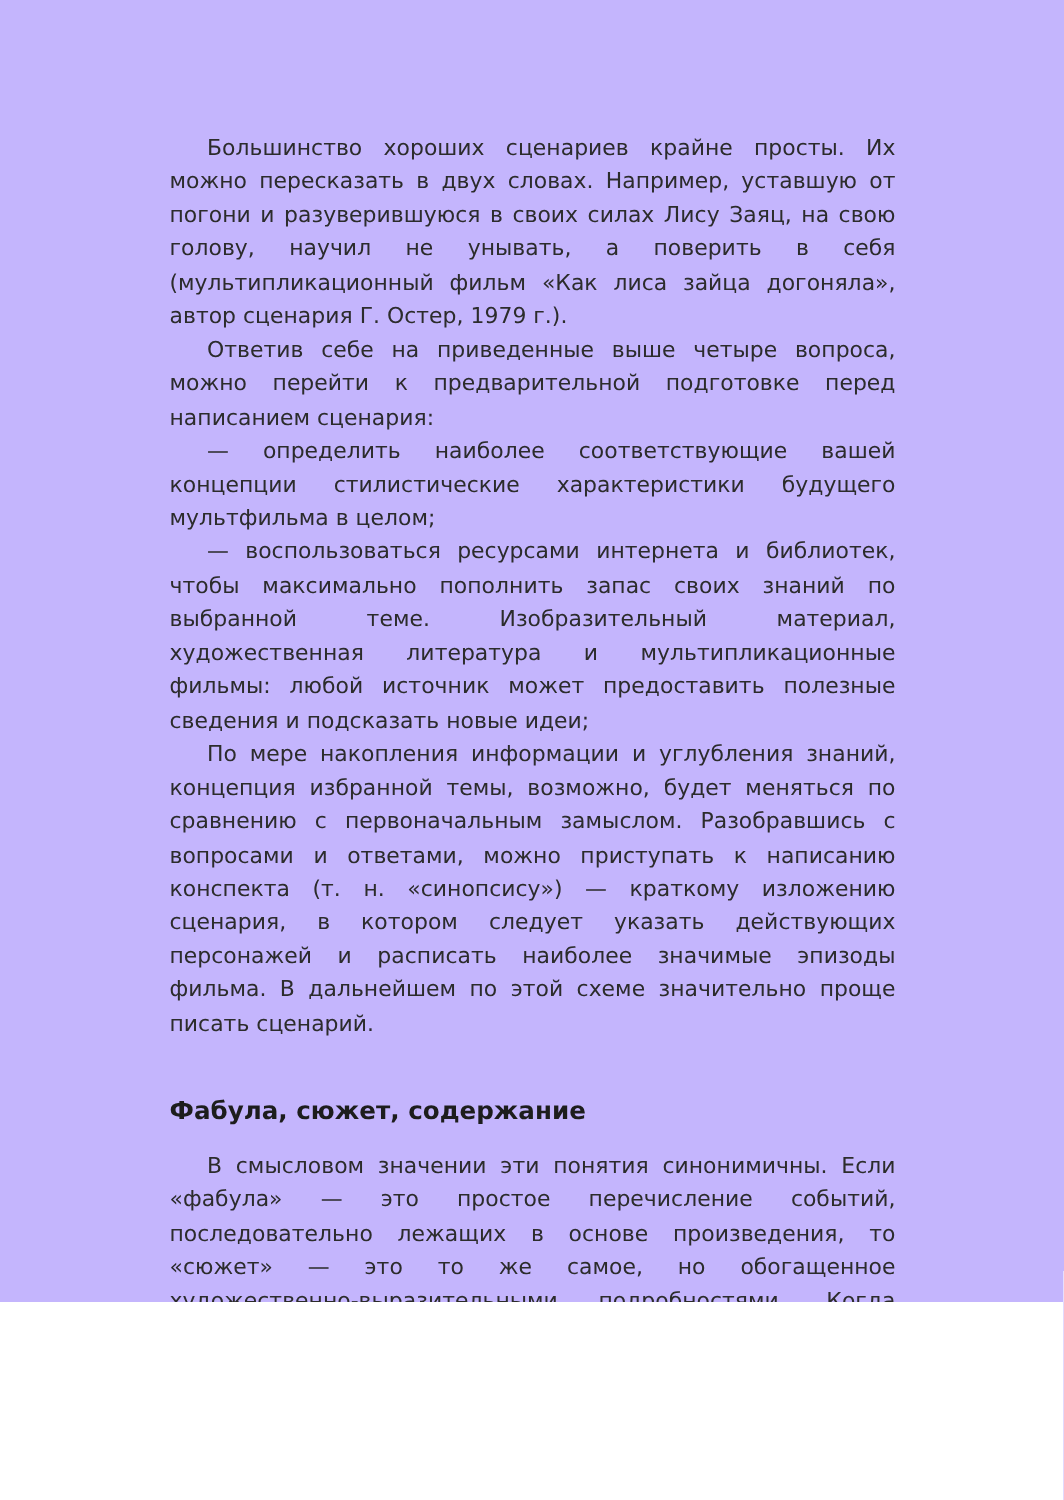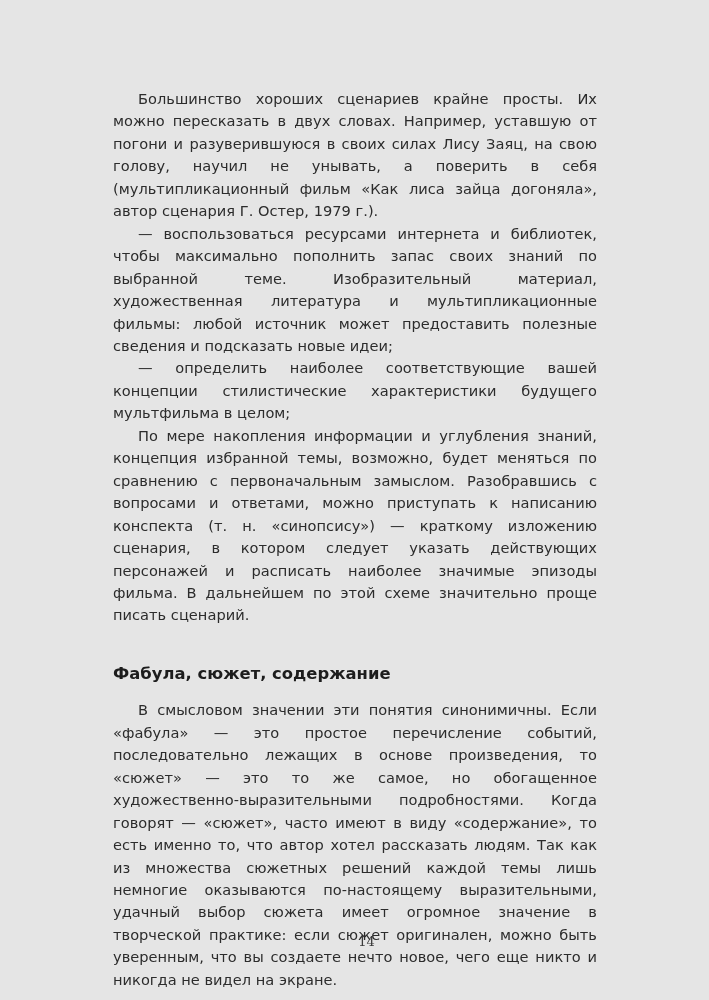--- a/index.html
+++ b/index.html
@@ -4,22 +4,22 @@
 <title>Page 14</title>
 <style>
   html, body {
     margin: 0;
     padding: 0;
     background: #ffffff;
   }
   #page {
     position: relative;
     width: 709px;
-    height: 1000px;
-    background: #e5e5e5;
+    height: 868px;
+    background: #c4b5fd;
     overflow: hidden;
     font-family: "DejaVu Sans", "Liberation Sans", sans-serif;
   }
   #text-column {
     position: absolute;
     left: 113px;
     top: 88px;
     width: 484px;
   }
   .para {
@@ -64,22 +64,23 @@
   }
 </style>
 </head>
 <body>
 
 <div id="page">
 
   <div id="text-column">
 
     <p class="para">Большинство хороших сценариев крайне просты. Их можно пересказать в двух словах. Например, уставшую от погони и разуверившуюся в своих силах Лису Заяц, на свою голову, научил не унывать, а поверить в себя (мультипликационный фильм «Как лиса зайца догоняла», автор сценария Г. Остер, 1979 г.).</p>
+    <p class="para">Ответив себе на приведенные выше четыре вопроса, можно перейти к предварительной подготовке перед написанием сценария:</p>
+    <p class="para dash-item">— определить наиболее соответствующие вашей концепции стилистические характеристики будущего мультфильма в целом;</p>
     <p class="para dash-item">— воспользоваться ресурсами интернета и библиотек, чтобы максимально пополнить запас своих знаний по выбранной теме. Изобразительный материал, художественная литература и мультипликационные фильмы: любой источник может предоставить полезные сведения и подсказать новые идеи;</p>
-    <p class="para dash-item">— определить наиболее соответствующие вашей концепции стилистические характеристики будущего мультфильма в целом;</p>
     <p class="para">По мере накопления информации и углубления знаний, концепция избранной темы, возможно, будет меняться по сравнению с первоначальным замыслом. Разобравшись с вопросами и ответами, можно приступать к написанию конспекта (т. н. «синопсису») — краткому изложению сценария, в котором следует указать действующих персонажей и расписать наиболее значимые эпизоды фильма. В дальнейшем по этой схеме значительно проще писать сценарий.</p>
 
     <div class="gap-before-heading"></div>
 
     <h2 class="section-heading">Фабула, сюжет, содержание</h2>
 
     <div class="gap-after-heading"></div>
 
     <p class="para">В смысловом значении эти понятия синонимичны. Если «фабула» — это простое перечисление событий, последовательно лежащих в основе произведения, то «сюжет» — это то же самое, но обогащенное художественно-выразительными подробностями. Когда говорят — «сюжет», часто имеют в виду «содержание», то есть именно то, что автор хотел рассказать людям. Так как из множества сюжетных решений каждой темы лишь немногие оказываются по-настоящему выразительными, удачный выбор сюжета имеет огромное значение в творческой практике: если сюжет оригинален, можно быть уверенным, что вы создаете нечто новое, чего еще никто и никогда не видел на экране.</p>
 

